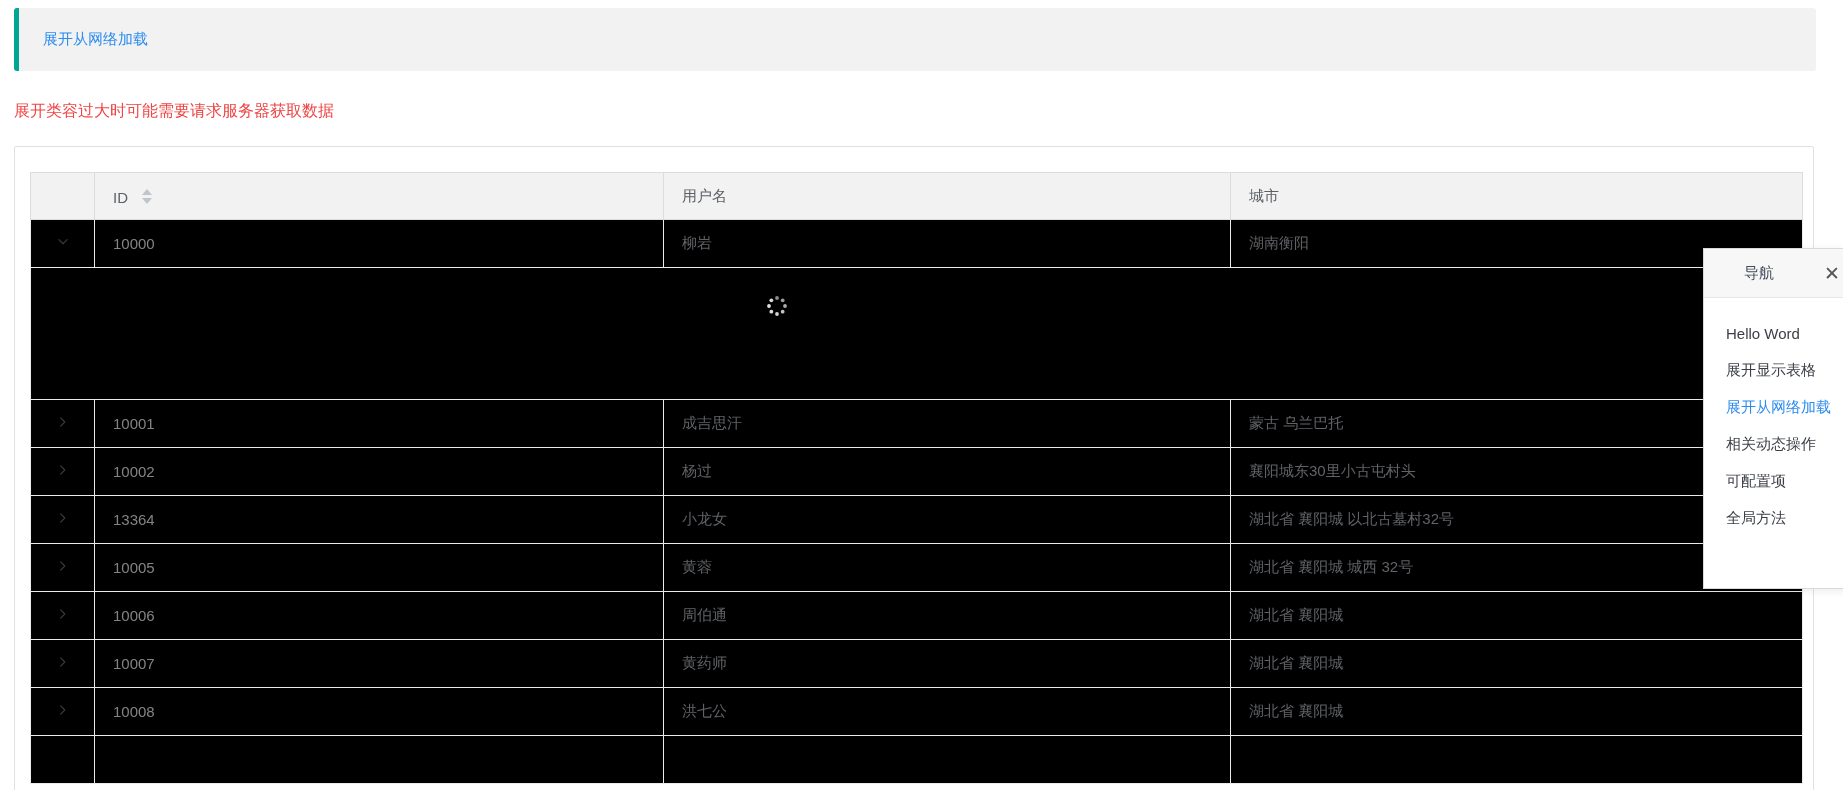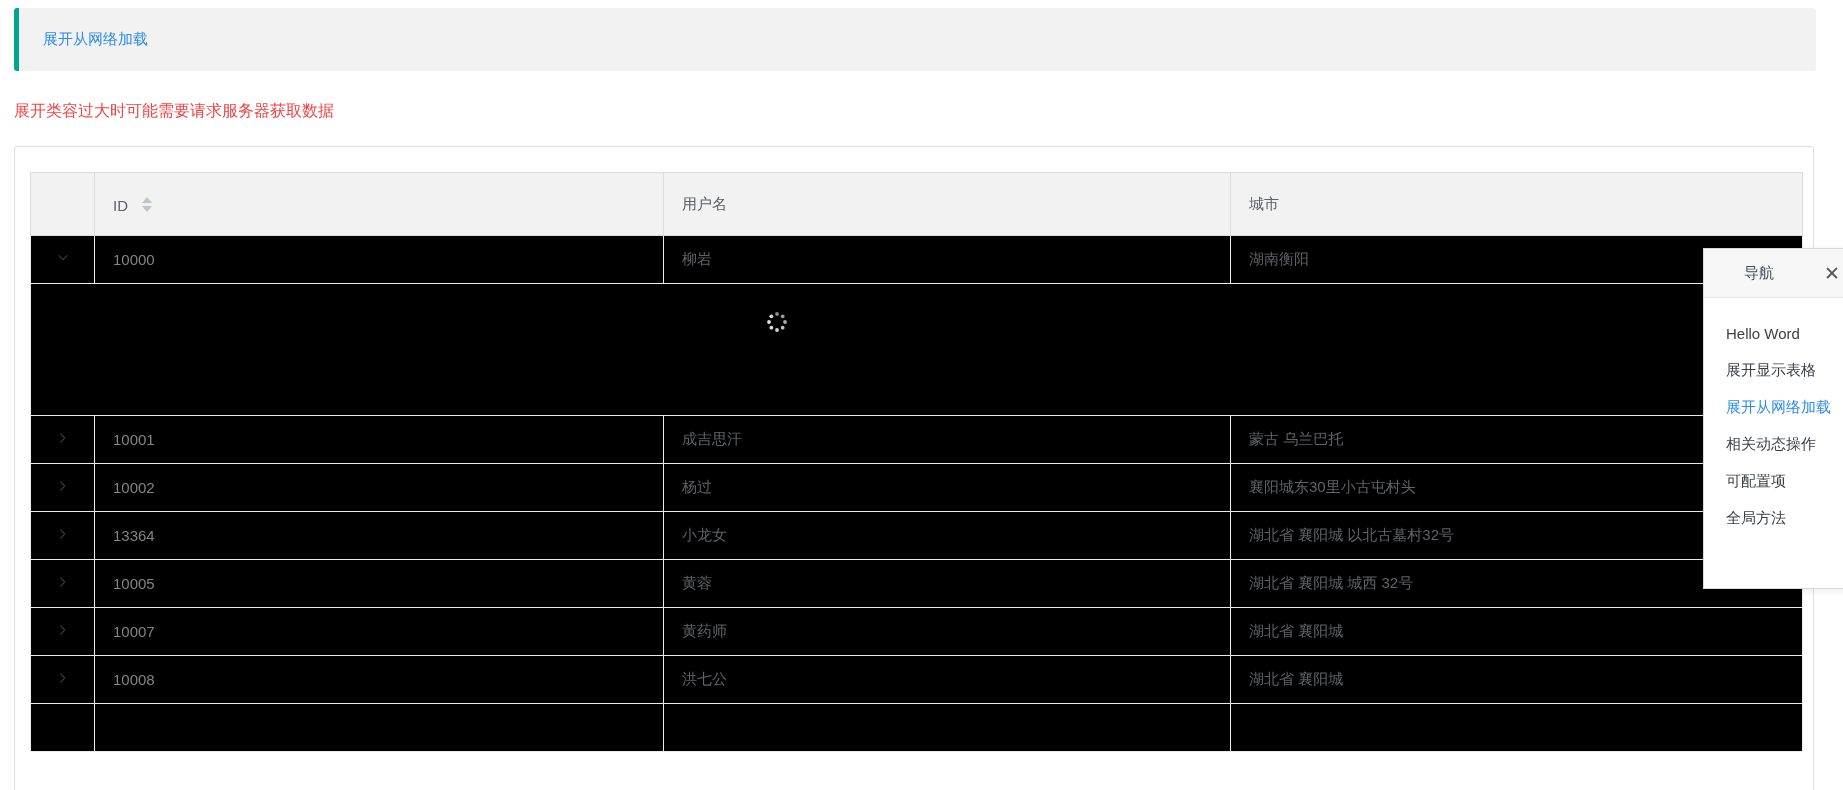--- a/index.html
+++ b/index.html
@@ -27,21 +27,21 @@
   .demo-box{
     position:absolute;left:14px;top:146px;width:1800px;height:700px;
     border:1px solid #e0e0e0;border-radius:2px;background:#fff;
     box-sizing:border-box;padding:25px 15px 15px 15px;
   }
   table.v-table{
     border-collapse:collapse;table-layout:fixed;width:1772px;
     border:1px solid #dcdcdc;
   }
   .v-table th{
-    height:63px;background:#f2f2f2;border:1px solid #dcdcdc;
+    height:47px;background:#f2f2f2;border:1px solid #dcdcdc;
     font-weight:normal;font-size:15px;color:#5c6066;text-align:left;
     padding:0 0 0 18px;box-sizing:border-box;white-space:nowrap;
   }
   .v-table th.expand-th{padding:0;text-align:center;}
   .v-table td{
     height:48px;border:1px solid #ebebeb;font-size:15px;color:#606266;
     padding:0 0 0 18px;box-sizing:border-box;white-space:nowrap;overflow:hidden;
     background:#000000;
   }
   .v-table td.expand-td{padding:0;text-align:center;cursor:pointer;}
@@ -166,20 +166,28 @@
                 <path d="M8 5l7 7-7 7" fill="none" stroke="#3a3a3a" stroke-width="2" stroke-linecap="round" stroke-linejoin="round"></path>
               </svg></span></td>
           <td class="id-td">10005</td>
           <td>黄蓉</td>
           <td>湖北省 襄阳城 城西 32号</td>
         </tr>
         <tr>
           <td class="expand-td"><span class="chev "><svg width="14" height="14" viewBox="0 0 24 24">
                 <path d="M8 5l7 7-7 7" fill="none" stroke="#3a3a3a" stroke-width="2" stroke-linecap="round" stroke-linejoin="round"></path>
               </svg></span></td>
+          <td class="id-td">10006</td>
+          <td>周伯通</td>
+          <td>湖北省 襄阳城</td>
+        </tr>
+        <tr>
+          <td class="expand-td"><span class="chev "><svg width="14" height="14" viewBox="0 0 24 24">
+                <path d="M8 5l7 7-7 7" fill="none" stroke="#3a3a3a" stroke-width="2" stroke-linecap="round" stroke-linejoin="round"></path>
+              </svg></span></td>
           <td class="id-td">10007</td>
           <td>黄药师</td>
           <td>湖北省 襄阳城</td>
         </tr>
         <tr>
           <td class="expand-td"><span class="chev "><svg width="14" height="14" viewBox="0 0 24 24">
                 <path d="M8 5l7 7-7 7" fill="none" stroke="#3a3a3a" stroke-width="2" stroke-linecap="round" stroke-linejoin="round"></path>
               </svg></span></td>
           <td class="id-td">10008</td>
           <td>洪七公</td>

